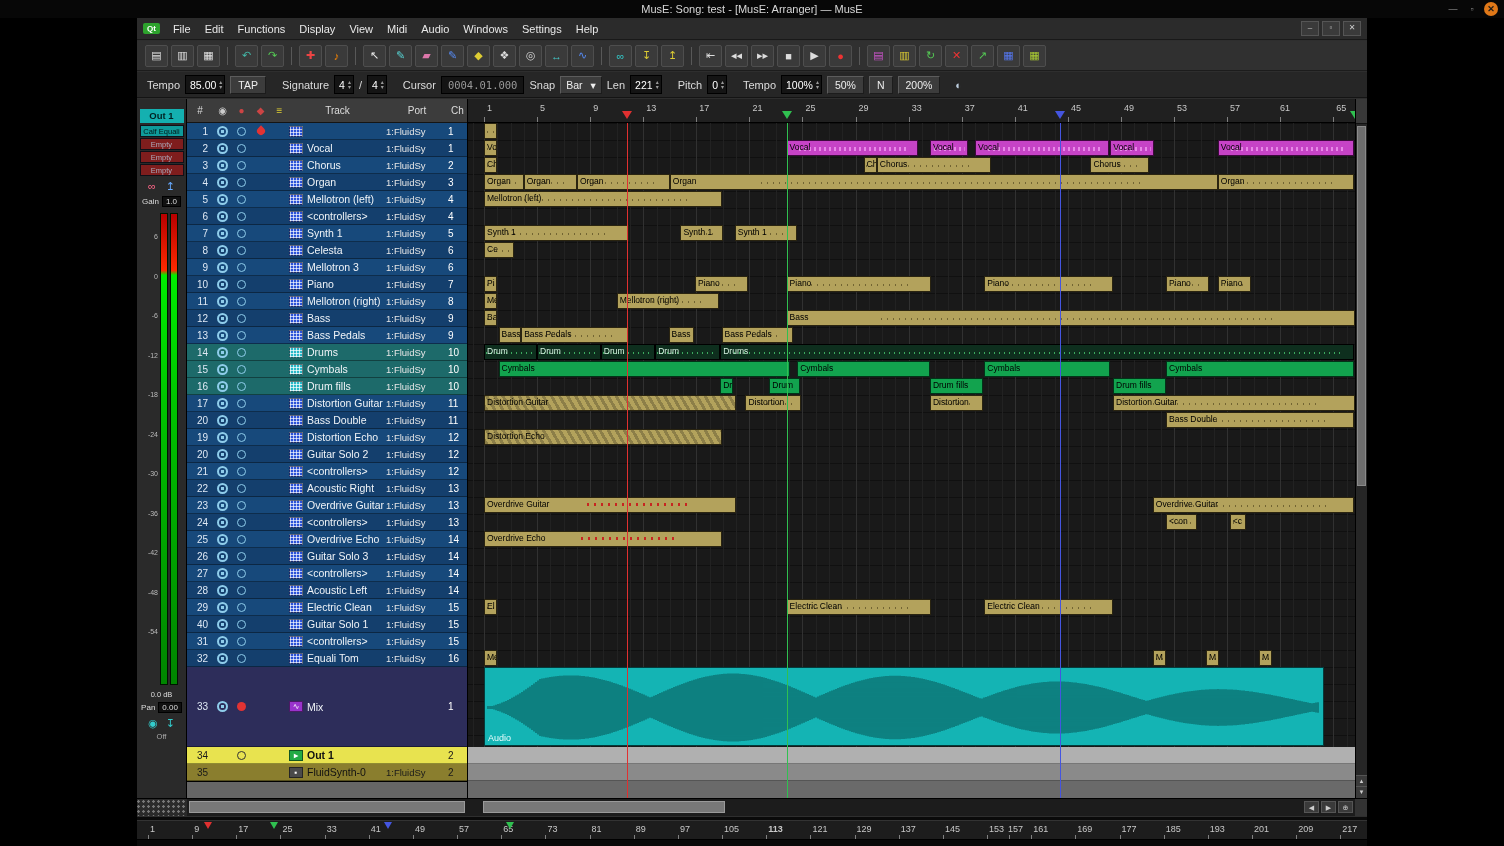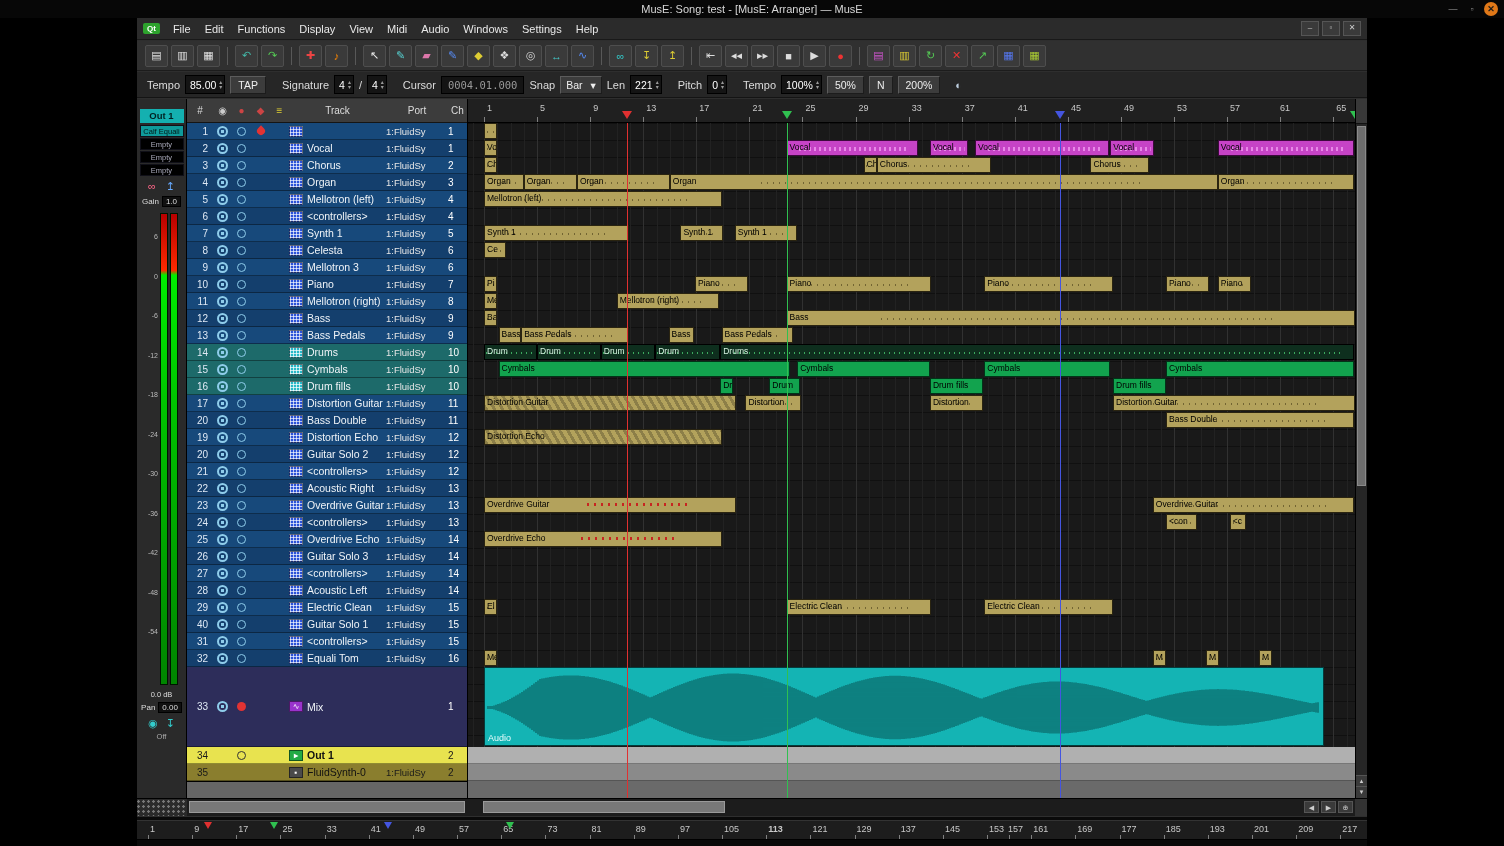--- a/index.html
+++ b/index.html
@@ -38,21 +38,21 @@
   .t-status{color:#dcdcdc;margin-left:8px;font-size:11px;margin-top:47px;}
   .t-gap{width:6px;}
   .t-icon{color:#bcd;font-size:11px;margin-left:10px;}
   
   .main{position:absolute;left:0;top:81px;width:100%;height:699px;background:#555;}
   
   .mixer{position:absolute;left:0;top:0;width:50px;height:100%;background:#2a2a2a;border-right:1px solid #000;
          box-sizing:border-box;display:flex;flex-direction:column;align-items:center;overflow:hidden;}
   .mx-title{margin-top:10px;width:44px;height:14px;background:#14b0b0;color:#002222;font-size:9.5px;font-weight:bold;text-align:center;line-height:14px;}
   .mx-rack{width:44px;margin-top:2px;}
-  .mx-slot{height:12px;font-size:7.5px;line-height:12px;text-align:center;color:#aab;background:#000000;border:1px solid #101018;
+  .mx-slot{height:12px;font-size:7.5px;line-height:12px;text-align:center;color:#aab;background:#7f1d1d;border:1px solid #101018;
            margin-bottom:1px;overflow:hidden;white-space:nowrap;box-sizing:border-box;}
   .mx-slot.active{background:#0f9a9a;color:#001818;}
   .mx-icons{display:flex;gap:10px;margin-top:3px;font-size:11px;}
   .mx-gain{display:flex;gap:3px;align-items:center;margin-top:3px;font-size:8px;color:#ddd;}
   .badge{background:#101010;border:1px solid #000;color:#ddd;font-size:8px;padding:0 3px;}
   .mx-meter{display:flex;margin-top:4px;height:476px;}
   .mx-scale{display:flex;flex-direction:column;justify-content:space-between;font-size:7px;color:#bbb;width:15px;
             text-align:right;padding:22px 2px 52px 0;box-sizing:border-box;}
   .mx-bars{display:flex;gap:2px;padding:2px 0;}
   .mx-bar{width:8px;height:100%;border:1px solid #001400;box-sizing:border-box;
@@ -1008,21 +1008,21 @@
             <div class="part p-k" style="left: 622.4px; width: 58.4px; top: 34px;">Chorus</div>
             <div class="part p-k" style="left: 16px; width: 39.8px; top: 51px;">Organ</div>
             <div class="part p-k" style="left: 55.8px; width: 53.1px; top: 51px;">Organ</div>
             <div class="part p-k" style="left: 108.9px; width: 92.9px; top: 51px;">Organ</div>
             <div class="part p-k" style="left: 201.8px; width: 548.1px; top: 51px;">Organ</div>
             <div class="part p-k" style="left: 749.8px; width: 136.7px; top: 51px;">Organ</div>
             <div class="part p-k" style="left: 16px; width: 237.5px; top: 68px;">Mellotron (left)</div>
             <div class="part p-k" style="left: 16px; width: 144.6px; top: 102px;">Synth 1</div>
             <div class="part p-k" style="left: 212.4px; width: 42.5px; top: 102px;">Synth 1</div>
             <div class="part p-k" style="left: 266.8px; width: 62.4px; top: 102px;">Synth 1</div>
-            <div class="part p-k" style="left: 16px; width: 22px; top: 119px;">Ce</div>
+            <div class="part p-k" style="left: 16px; width: 30px; top: 119px;">Ce</div>
             <div class="part p-k" style="left: 16px; width: 13.3px; top: 153px;">Pi</div>
             <div class="part p-k" style="left: 227px; width: 53.1px; top: 153px;">Piano</div>
             <div class="part p-k" style="left: 318.6px; width: 144.6px; top: 153px;">Piano</div>
             <div class="part p-k" style="left: 516.3px; width: 128.7px; top: 153px;">Piano</div>
             <div class="part p-k" style="left: 698.1px; width: 42.5px; top: 153px;">Piano</div>
             <div class="part p-k" style="left: 749.8px; width: 33.2px; top: 153px;">Piano</div>
             <div class="part p-k" style="left: 16px; width: 13.3px; top: 170px;">Me</div>
             <div class="part p-k" style="left: 148.7px; width: 102.2px; top: 170px;">Mellotron (right)</div>
             <div class="part p-k" style="left: 16px; width: 13.3px; top: 187px;">Ba</div>
             <div class="part p-k" style="left: 318.6px; width: 568px; top: 187px;">Bass</div>

